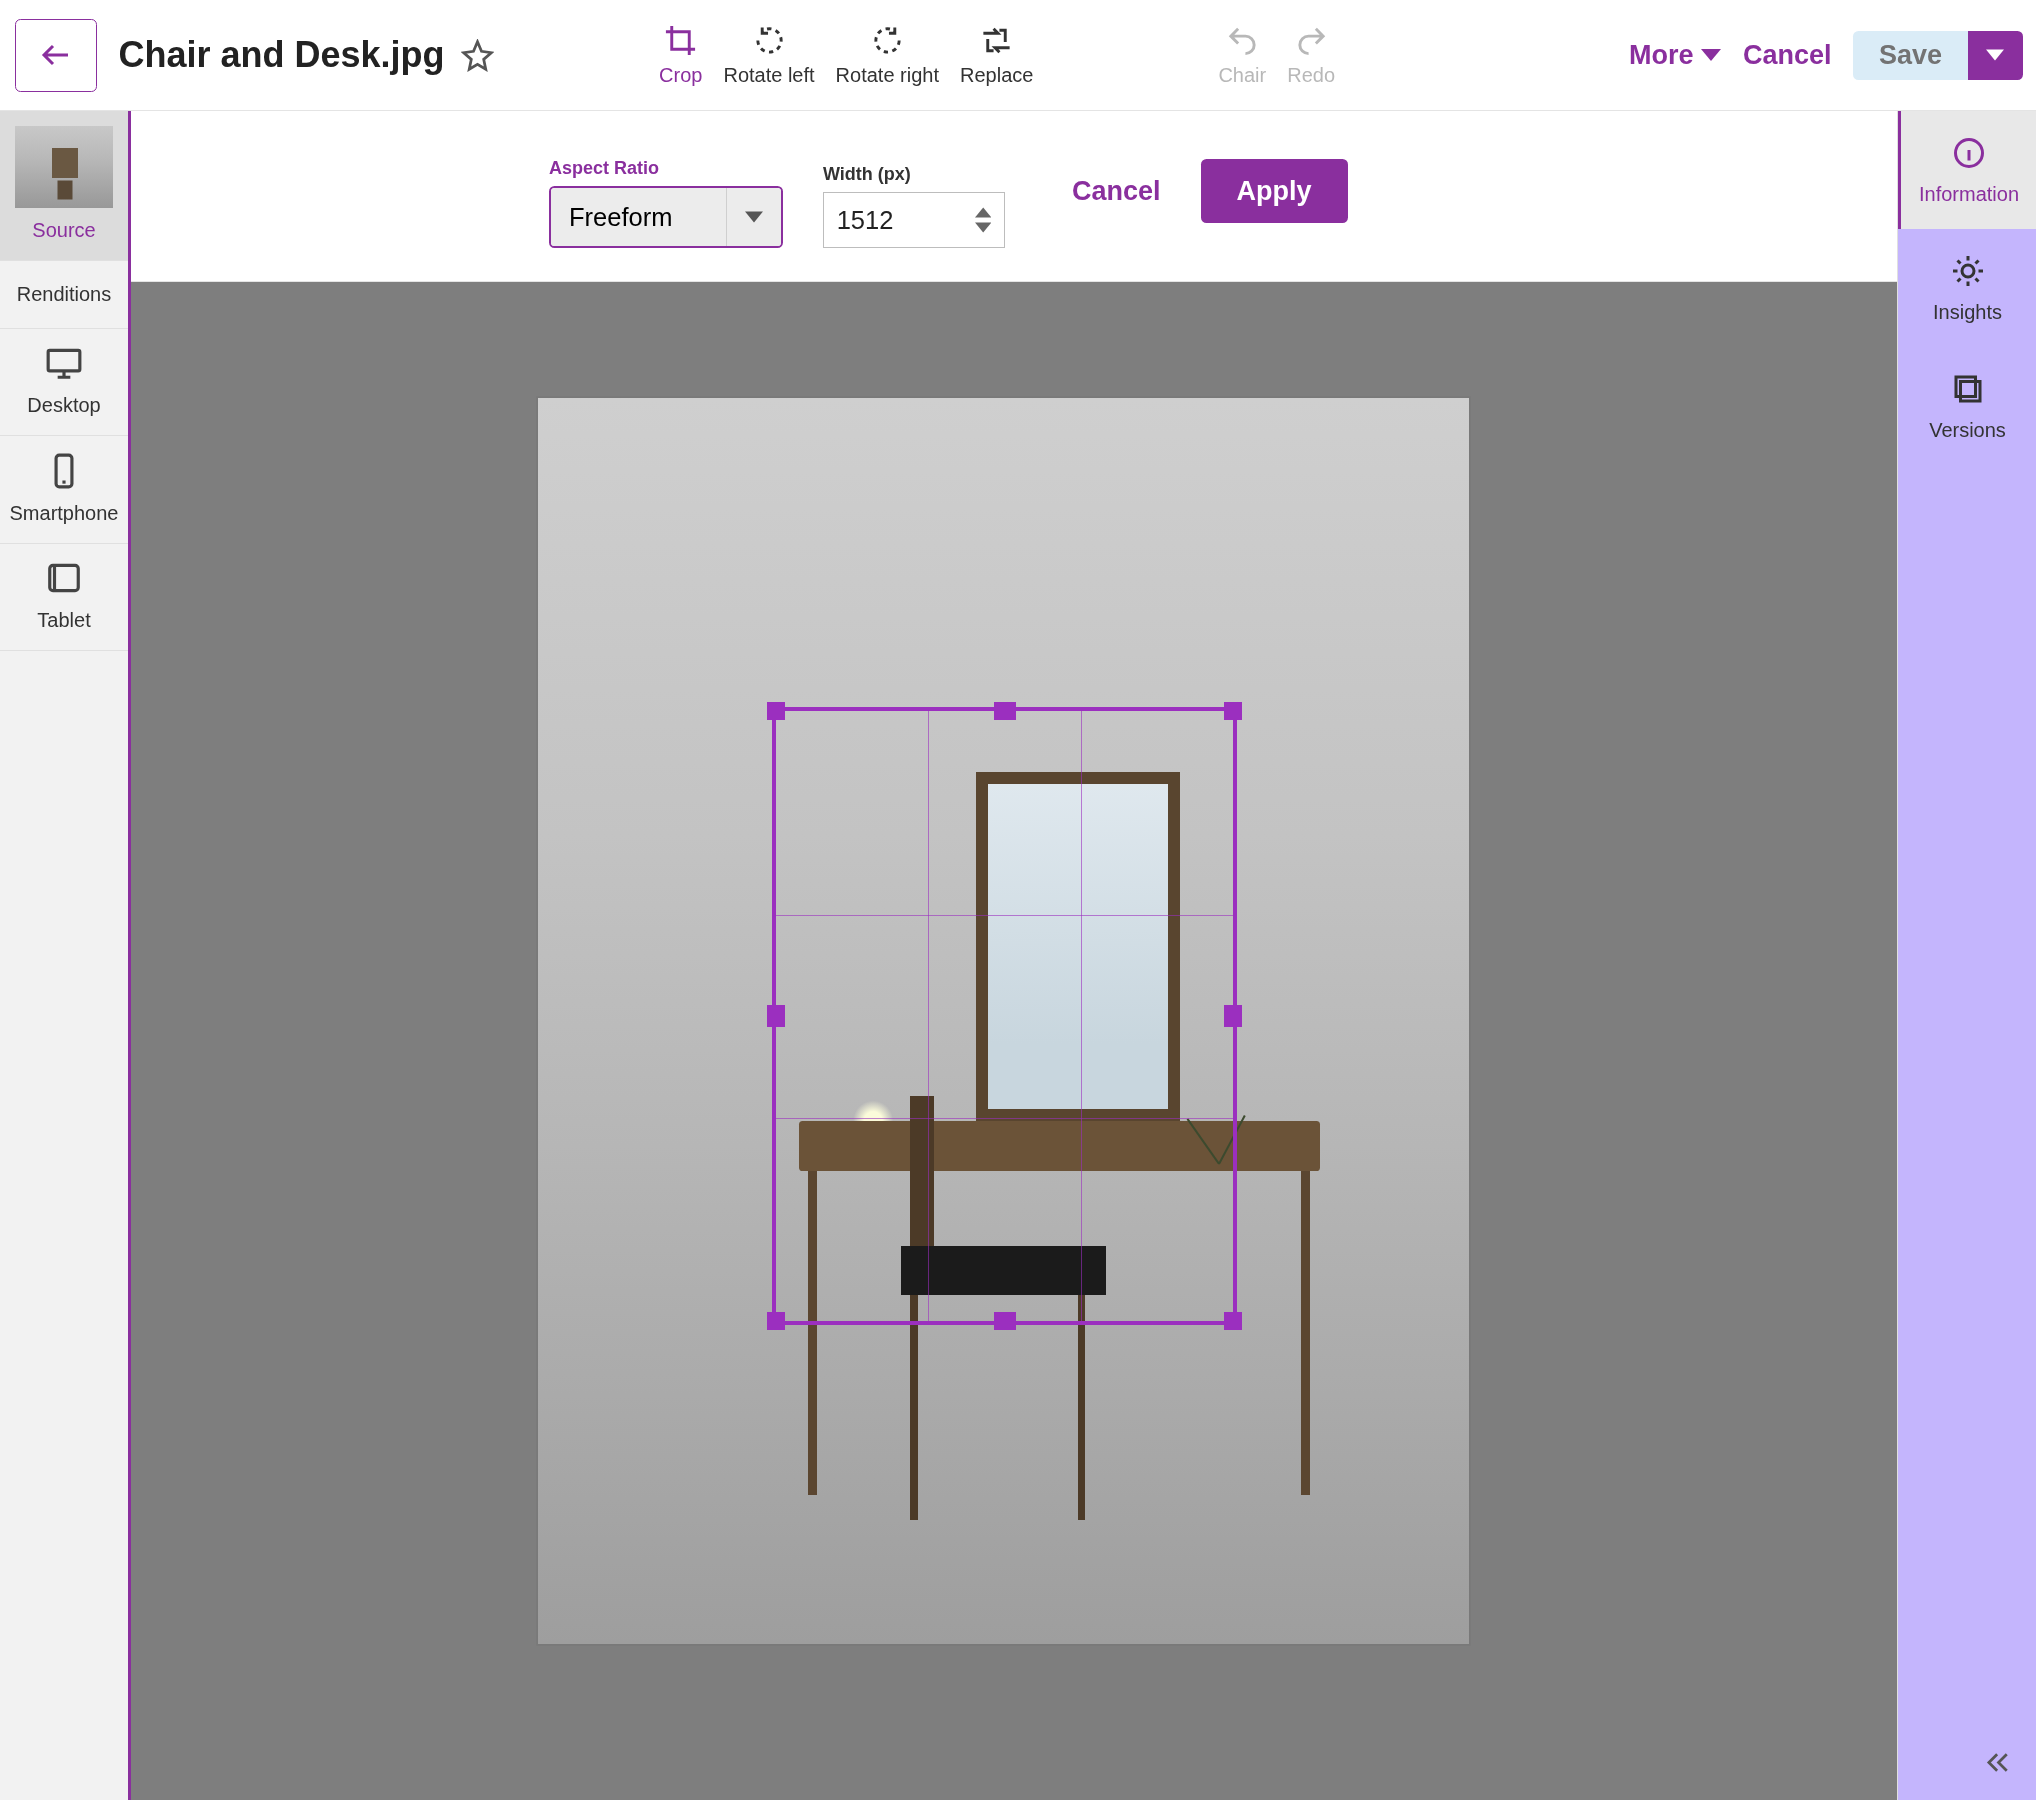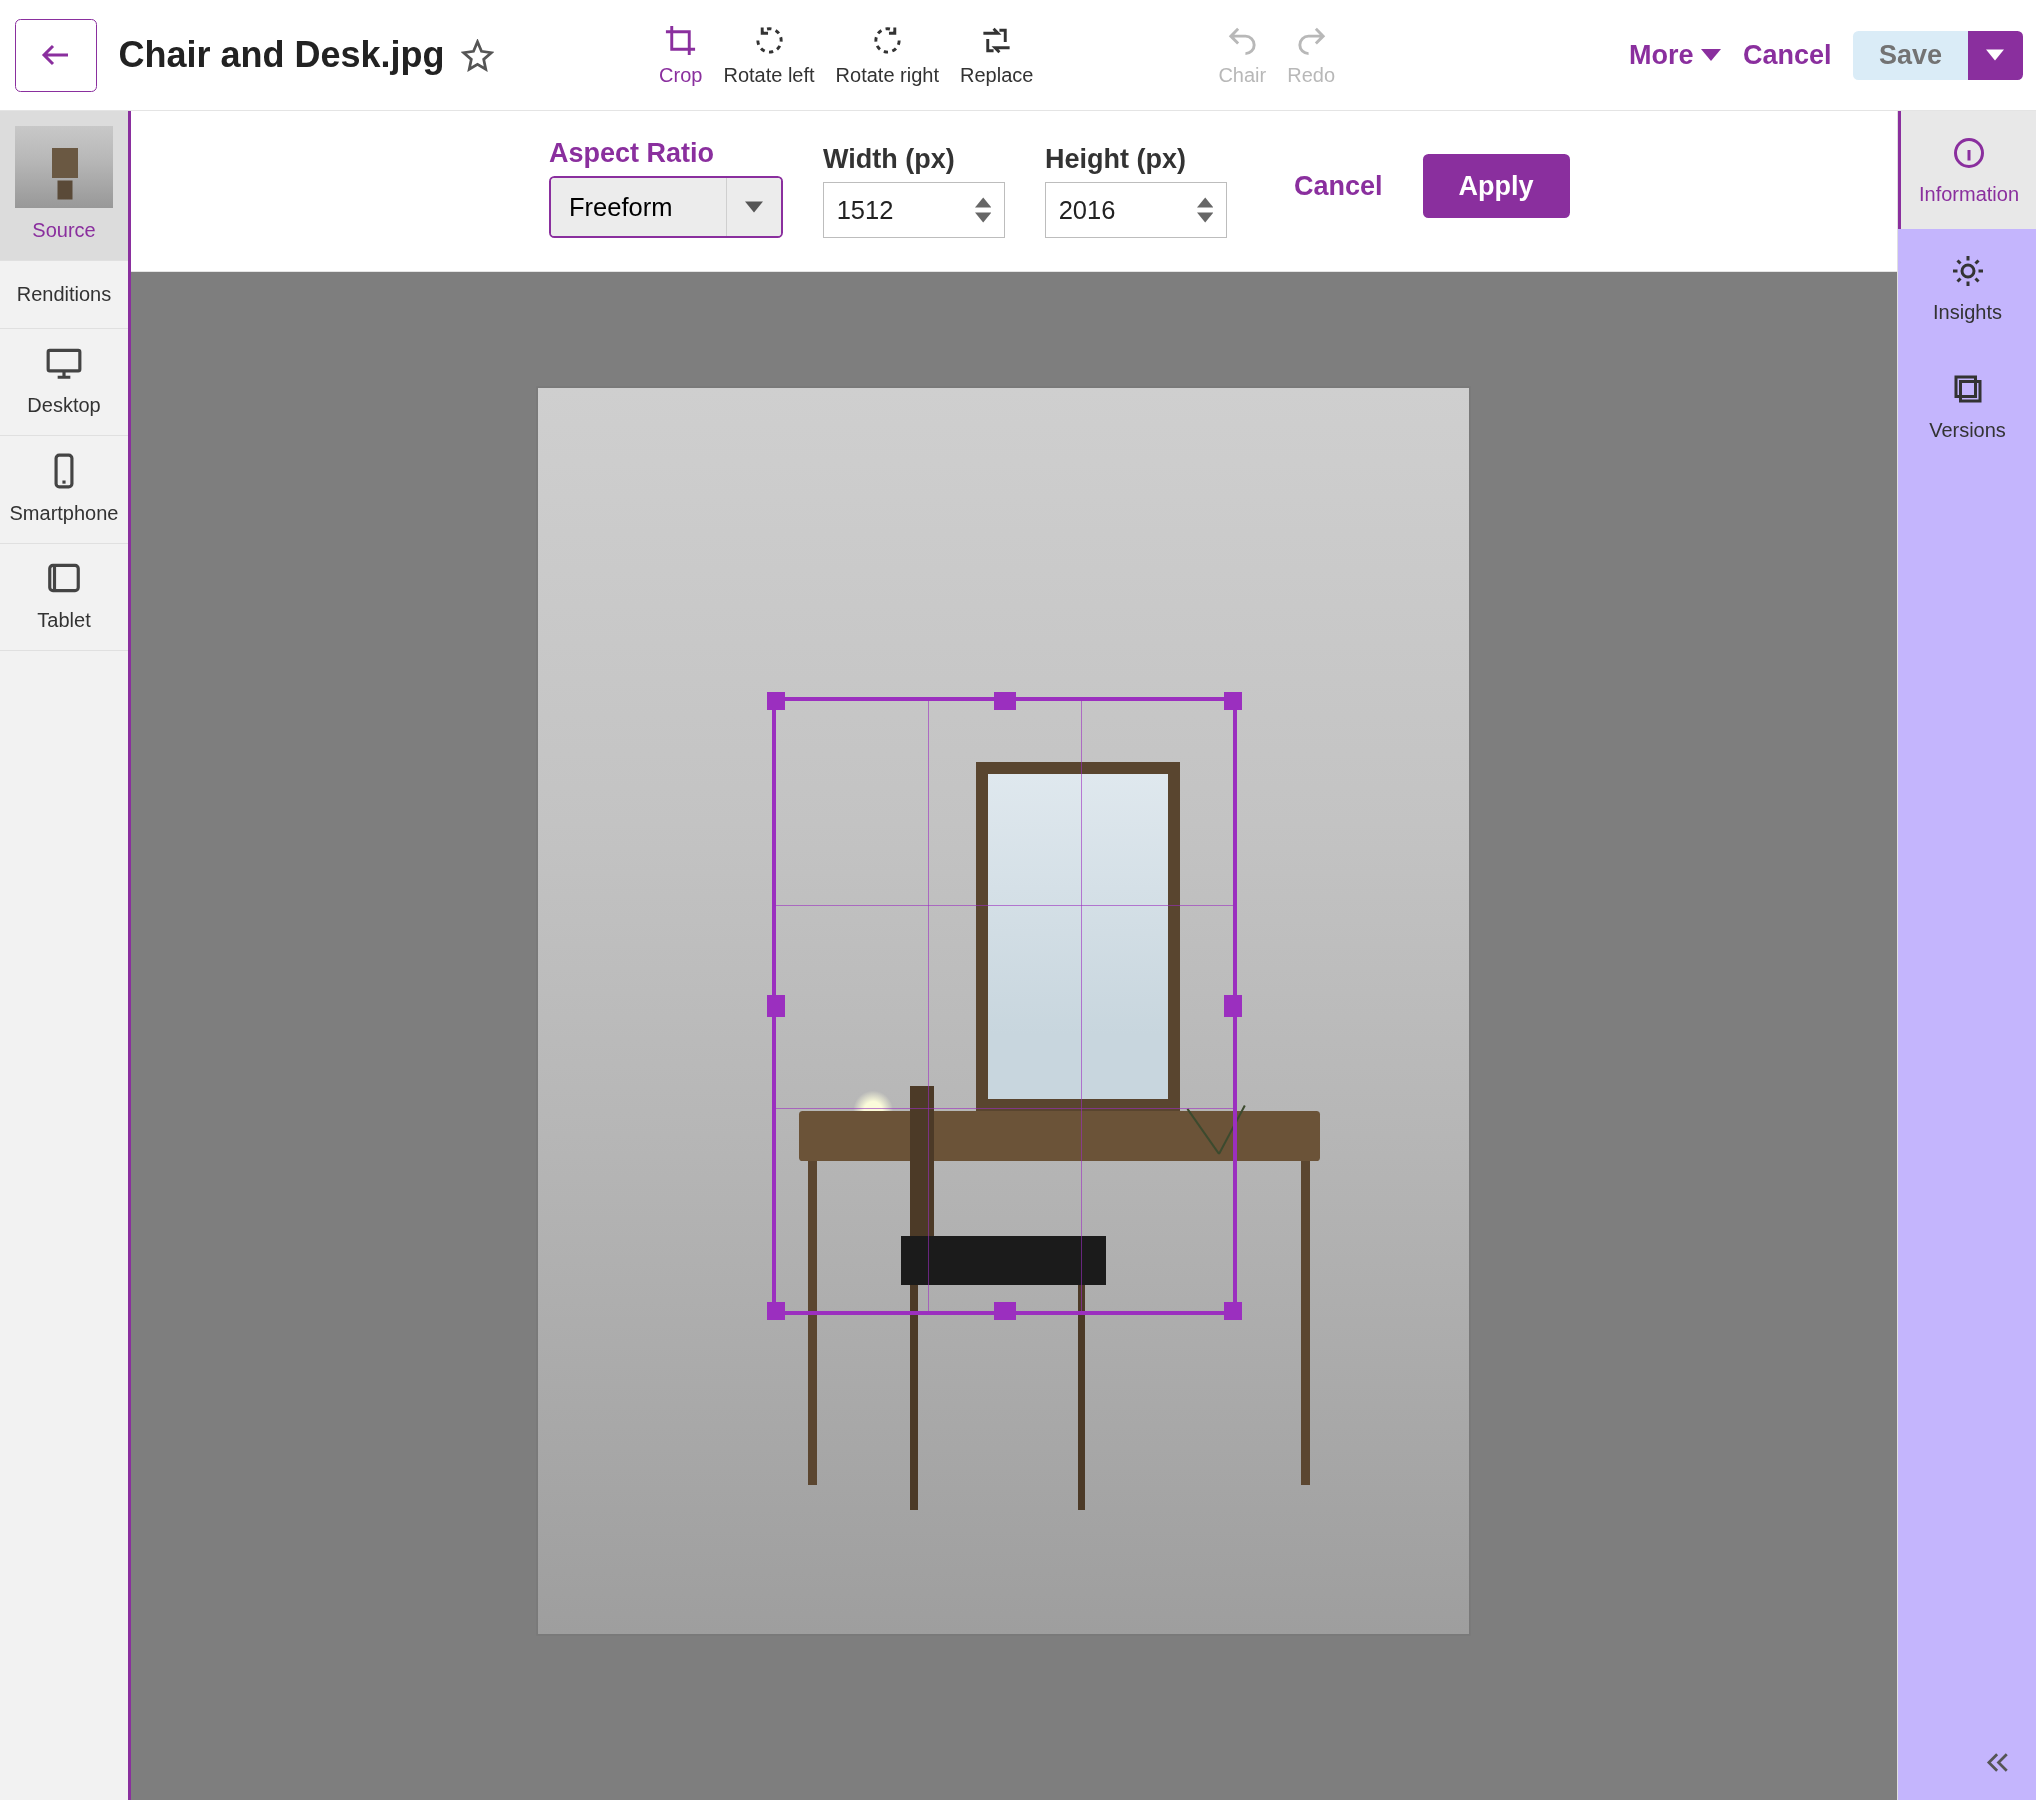--- a/index.html
+++ b/index.html
@@ -84,21 +84,21 @@
 
   
   .editor { flex:1; display:flex; flex-direction:column; position:relative; }
 
   
   .crop-controls {
     display:flex; align-items:flex-end; gap:40px; padding:27px 36px 33px 418px;
     border-bottom:0.9px solid #e4e4e4;
   }
   .field { display:flex; flex-direction:column; gap:7.3px; }
-  .field-label { font-size:27px; color:#8a2f9e; font-weight:600; }
+  .field-label { font-size:18px; color:#8a2f9e; font-weight:600;margin-top:20px; }
   .field-label.dark { color:#333; font-weight:700; }
   .select {
     display:flex; align-items:stretch; border:2.7px solid #8a2f9e; border-radius:5.5px;
     width:234px; overflow:hidden;
   }
   .select-value { flex:1; background:#ececec; padding:14.5px 18px; font-size:25.5px; }
   .select-caret {
     width:55px; background:#ececec; border-left:0.9px solid #cfcfcf;
     display:flex; align-items:center; justify-content:center;
   }
@@ -296,34 +296,20 @@
             <svg viewBox="0 0 10 6">
                 <path d="M0 0l5 6 5-6z"></path>
               </svg>
           </div>
         </div>
       </div>
       <div class="field">
         <div class="field-label dark">Width (px)</div>
         <div class="num-input">
           <div class="val">1512</div>
-          <div class="spinner">
-            <svg viewBox="0 0 10 6">
-                <path d="M5 0L0 6h10z"></path>
-              </svg>
-            <svg viewBox="0 0 10 6">
-                <path d="M0 0l5 6 5-6z"></path>
-              </svg>
-          </div>
-        </div>
-      </div>
-      <div class="field">
-        <div class="field-label dark">Height (px)</div>
-        <div class="num-input">
-          <div class="val">2016</div>
           <div class="spinner">
             <svg viewBox="0 0 10 6">
                 <path d="M5 0L0 6h10z"></path>
               </svg>
             <svg viewBox="0 0 10 6">
                 <path d="M0 0l5 6 5-6z"></path>
               </svg>
           </div>
         </div>
       </div>

